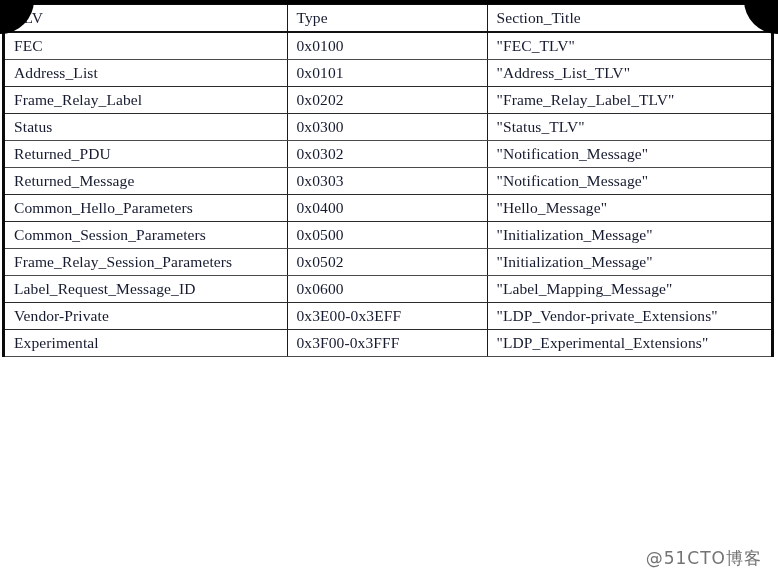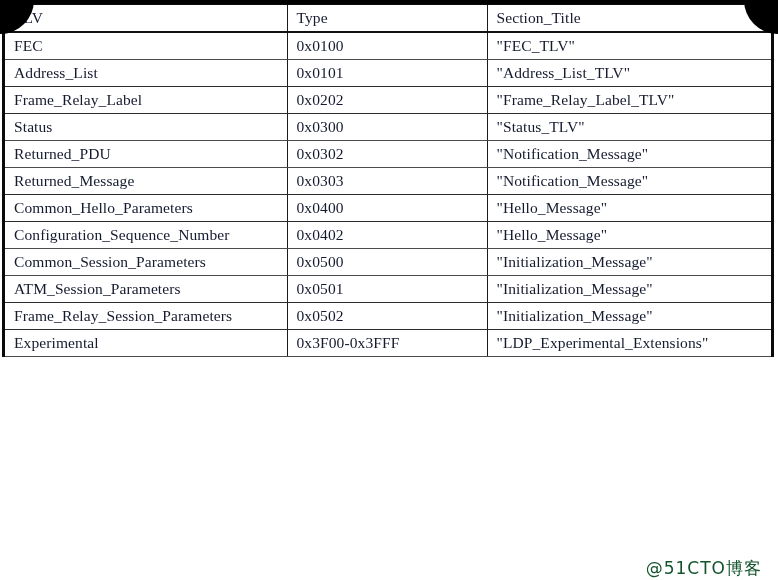--- a/index.html
+++ b/index.html
@@ -91,23 +91,23 @@
   }
   table.ldp-table tbody tr:nth-child(4n+2) td,
   table.ldp-table tbody tr:nth-child(4n+3) td {
     border-bottom-color: #2b2b2b;
   }
 
   
   #watermark {
     position: absolute;
     right: 16px;
-    bottom: 0;
+    bottom: 10px;
     font-size: 17px;
-    color: #14532d;
+    color: #737373;
     letter-spacing: 1px;
     font-family: "DejaVu Sans", sans-serif;
     pointer-events: none;
     user-select: none;
     white-space: nowrap;
   }
 </style>
 </head>
 <body>
 
@@ -159,40 +159,40 @@
             <td>Returned_Message</td>
             <td>0x0303</td>
             <td>"Notification_Message"</td>
           </tr>
           <tr>
             <td>Common_Hello_Parameters</td>
             <td>0x0400</td>
             <td>"Hello_Message"</td>
           </tr>
           <tr>
-            <td>Configuration_Sequence_Number</td>
-            <td>0x0402</td>
-            <td>"Hello_Message"</td>
-          </tr>
-          <tr>
             <td>Common_Session_Parameters</td>
             <td>0x0500</td>
             <td>"Initialization_Message"</td>
           </tr>
           <tr>
-            <td>ATM_Session_Parameters</td>
-            <td>0x0501</td>
-            <td>"Initialization_Message"</td>
-          </tr>
-          <tr>
             <td>Frame_Relay_Session_Parameters</td>
             <td>0x0502</td>
             <td>"Initialization_Message"</td>
           </tr>
           <tr>
+            <td>Label_Request_Message_ID</td>
+            <td>0x0600</td>
+            <td>"Label_Mapping_Message"</td>
+          </tr>
+          <tr>
+            <td>Vendor-Private</td>
+            <td>0x3E00-0x3EFF</td>
+            <td>"LDP_Vendor-private_Extensions"</td>
+          </tr>
+          <tr>
             <td>Experimental</td>
             <td>0x3F00-0x3FFF</td>
             <td>"LDP_Experimental_Extensions"</td>
           </tr>
         </tbody>
     </table>
   </div>
 
   <div class="corner-blob" id="corner-blob-left"></div>
   <div class="corner-blob" id="corner-blob-right"></div>

